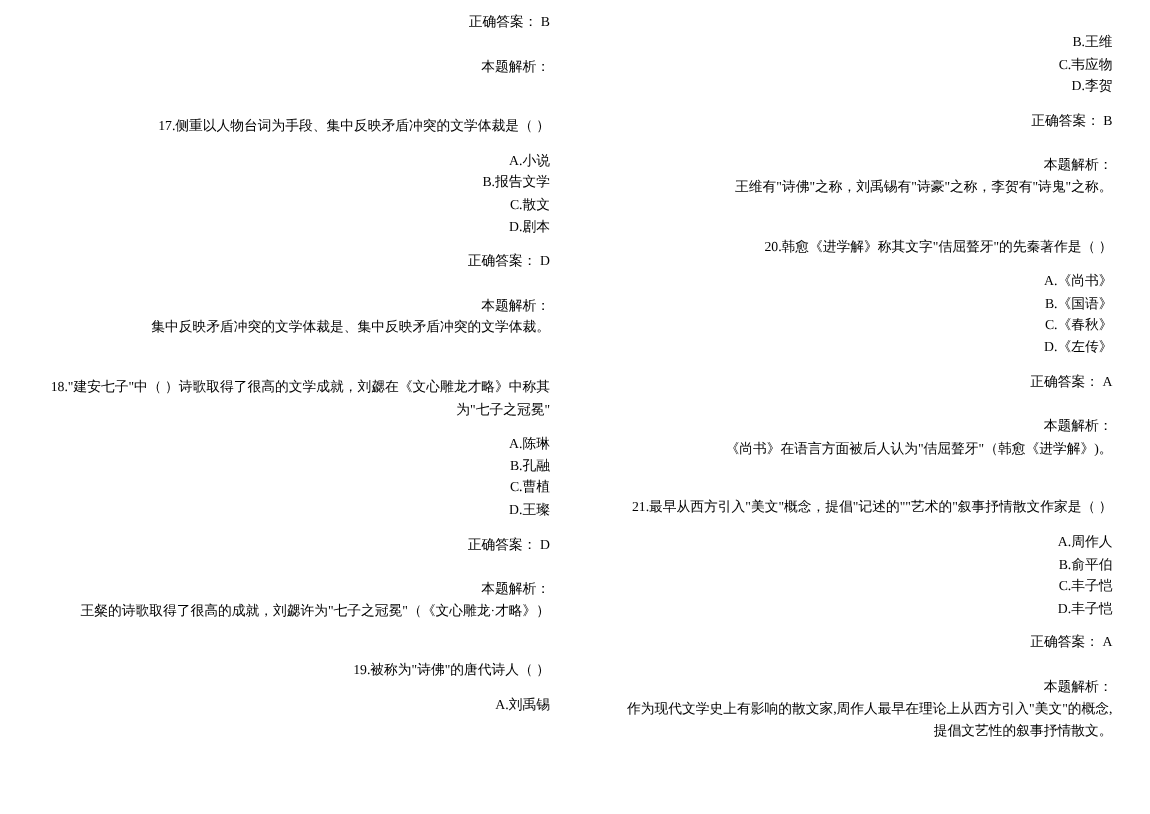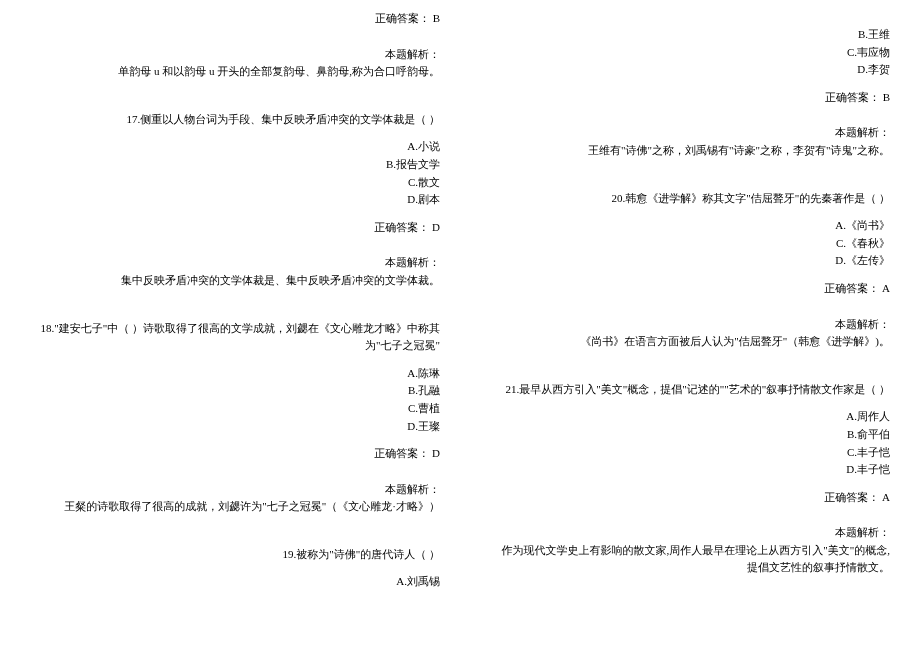--- a/index.html
+++ b/index.html
@@ -59,21 +59,20 @@
 
   <div class="block">
     <span class="answer-label">
       <span>正确答案：</span>
       <span>B</span>
     </span>
   </div>
 
   <div class="block">
     <div class="analysis-label">本题解析：</div>
-    <div class="analysis-text">单韵母 u 和以韵母 u 开头的全部复韵母、鼻韵母,称为合口呼韵母。</div>
   </div>
 
   <div class="spacer-sm"></div>
 
   <div class="question-text">17.侧重以人物台词为手段、集中反映矛盾冲突的文学体裁是（ ）</div>
   <div class="options">
     <span class="option-line">A.小说</span>
     <span class="option-line">B.报告文学</span>
     <span class="option-line">C.散文</span>
     <span class="option-line">D.剧本</span>
@@ -140,20 +139,21 @@
   <div class="block">
     <div class="analysis-label">本题解析：</div>
     <div class="analysis-text">王维有"诗佛"之称，刘禹锡有"诗豪"之称，李贺有"诗鬼"之称。</div>
   </div>
 
   <div class="spacer-sm"></div>
 
   <div class="question-text">20.韩愈《进学解》称其文字"佶屈聱牙"的先秦著作是（ ）</div>
   <div class="options">
     <span class="option-line">A.《尚书》</span>
+    <span class="option-line">B.《国语》</span>
     <span class="option-line">C.《春秋》</span>
     <span class="option-line">D.《左传》</span>
   </div>
 
   <div class="block">
     <span class="answer-label">
       <span>正确答案：</span>
       <span>A</span>
     </span>
   </div>

